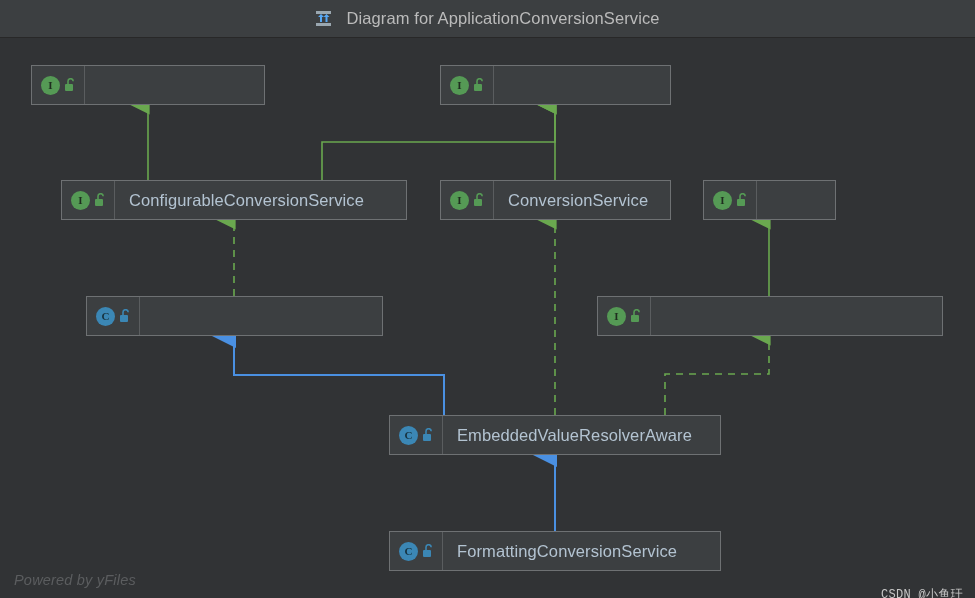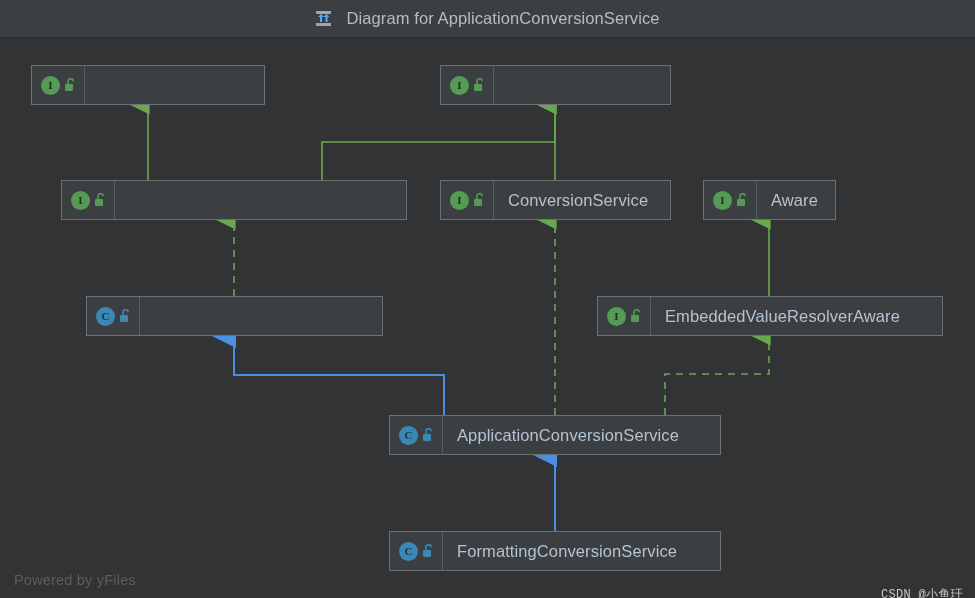--- a/index.html
+++ b/index.html
@@ -98,20 +98,21 @@
   .type-C { background: #3b87b5; color: #16323f; }
   .lock-icon { width: 13px; height: 14px; display: block; }
   
   #yfiles {
     position: absolute;
     left: 14px;
     top: 534px;
     color: #5b5d5f;
     font-size: 14.5px;
     letter-spacing: 0.2px;
+    font-style: italic;
   }
   #csdn {
     position: absolute;
     right: 12px;
     top: 548px;
     color: #c7c7c7;
     font-size: 12px;
     letter-spacing: 0.3px;
     font-family: Liberation Mono, monospace;
   }
@@ -183,20 +184,21 @@
         <div class="node" style="left: 61px; top: 142px; width: 346px;">
           <div class="badges">
             <span class="type-badge type-I">I</span>
             <span>
               <svg class="lock-icon" viewBox="0 0 13 14">
                 <path d="M4 6 L4 3.4 A2.6 2.6 0 0 1 9.2 3.2" fill="none" stroke="#559a55" stroke-width="1.6"></path>
                 <rect x="1" y="6" width="8" height="7" rx="1" fill="#559a55"></rect>
               </svg>
             </span>
           </div>
+          <div class="nm">ConfigurableConversionService</div>
         </div>
         <div class="node" style="left: 440px; top: 142px; width: 231px;">
           <div class="badges">
             <span class="type-badge type-I">I</span>
             <span>
               <svg class="lock-icon" viewBox="0 0 13 14">
                 <path d="M4 6 L4 3.4 A2.6 2.6 0 0 1 9.2 3.2" fill="none" stroke="#559a55" stroke-width="1.6"></path>
                 <rect x="1" y="6" width="8" height="7" rx="1" fill="#559a55"></rect>
               </svg>
             </span>
@@ -206,21 +208,20 @@
         <div class="node" style="left: 703px; top: 142px; width: 133px;">
           <div class="badges">
             <span class="type-badge type-I">I</span>
             <span>
               <svg class="lock-icon" viewBox="0 0 13 14">
                 <path d="M4 6 L4 3.4 A2.6 2.6 0 0 1 9.2 3.2" fill="none" stroke="#559a55" stroke-width="1.6"></path>
                 <rect x="1" y="6" width="8" height="7" rx="1" fill="#559a55"></rect>
               </svg>
             </span>
           </div>
-          <div class="nm">Aware</div>
         </div>
         <div class="node" style="left: 86px; top: 258px; width: 297px;">
           <div class="badges">
             <span class="type-badge type-C">C</span>
             <span>
               <svg class="lock-icon" viewBox="0 0 13 14">
                 <path d="M4 6 L4 3.4 A2.6 2.6 0 0 1 9.2 3.2" fill="none" stroke="#3b87b5" stroke-width="1.6"></path>
                 <rect x="1" y="6" width="8" height="7" rx="1" fill="#3b87b5"></rect>
               </svg>
             </span>
@@ -229,33 +230,32 @@
         <div class="node" style="left: 597px; top: 258px; width: 346px;">
           <div class="badges">
             <span class="type-badge type-I">I</span>
             <span>
               <svg class="lock-icon" viewBox="0 0 13 14">
                 <path d="M4 6 L4 3.4 A2.6 2.6 0 0 1 9.2 3.2" fill="none" stroke="#559a55" stroke-width="1.6"></path>
                 <rect x="1" y="6" width="8" height="7" rx="1" fill="#559a55"></rect>
               </svg>
             </span>
           </div>
-          <div class="nm">EmbeddedValueResolverAware</div>
         </div>
         <div class="node" style="left: 389px; top: 377px; width: 332px;">
           <div class="badges">
             <span class="type-badge type-C">C</span>
             <span>
               <svg class="lock-icon" viewBox="0 0 13 14">
                 <path d="M4 6 L4 3.4 A2.6 2.6 0 0 1 9.2 3.2" fill="none" stroke="#3b87b5" stroke-width="1.6"></path>
                 <rect x="1" y="6" width="8" height="7" rx="1" fill="#3b87b5"></rect>
               </svg>
             </span>
           </div>
-          <div class="nm">ApplicationConversionService</div>
+          <div class="nm">EmbeddedValueResolverAware</div>
         </div>
         <div class="node" style="left: 389px; top: 493px; width: 332px;">
           <div class="badges">
             <span class="type-badge type-C">C</span>
             <span>
               <svg class="lock-icon" viewBox="0 0 13 14">
                 <path d="M4 6 L4 3.4 A2.6 2.6 0 0 1 9.2 3.2" fill="none" stroke="#3b87b5" stroke-width="1.6"></path>
                 <rect x="1" y="6" width="8" height="7" rx="1" fill="#3b87b5"></rect>
               </svg>
             </span>

